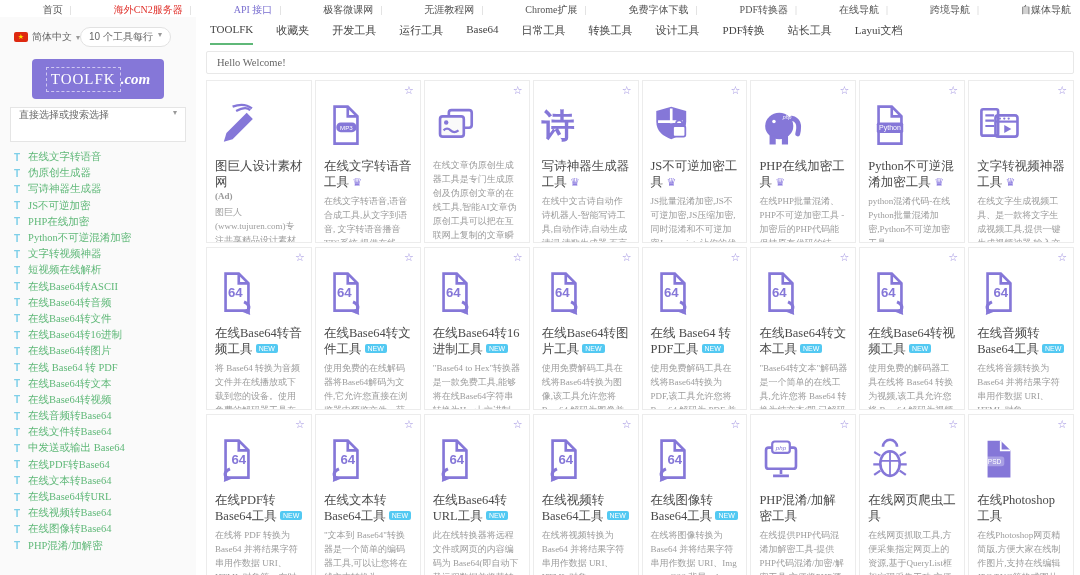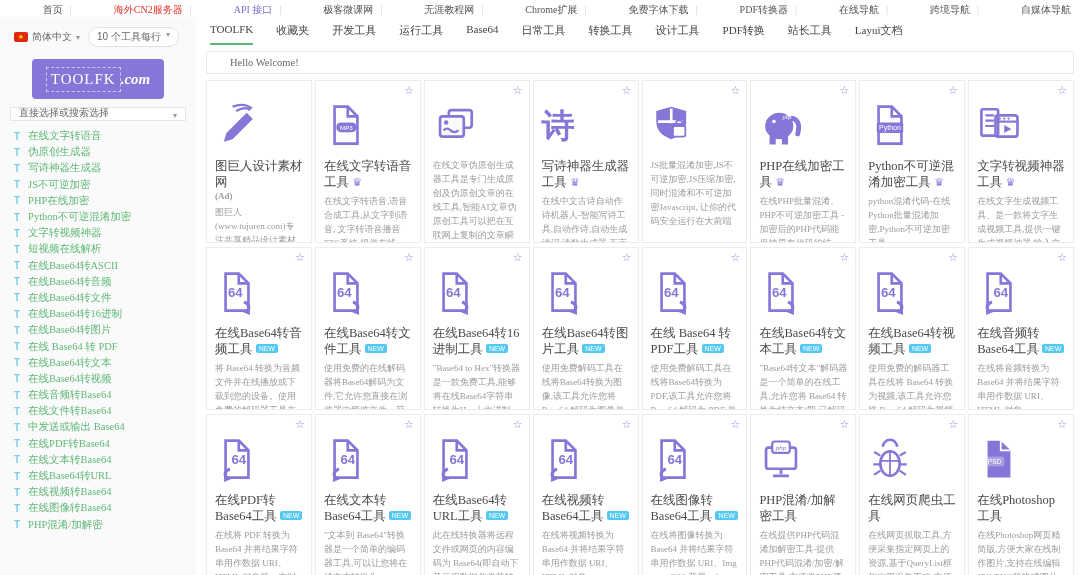--- a/index.html
+++ b/index.html
@@ -10,53 +10,53 @@
     overflow:hidden; font-size:10px; color:#555; }
   .topbar a { text-decoration:none; color:#555; padding:0 7px; cursor:pointer;margin-left:35px; }
   .topbar a.red { color:#e0312b;text-align:right; }
   .topbar a.purple { color:#7a6fd0; }
   .topbar .sep { color:#ccc; }
   
   .layout { display:flex; height:558px; }
   .sidebar { width:196px; flex-shrink:0; background:#fafafa; height:100%; overflow:hidden; }
   .main { flex:1; padding:2px 6px 0 10px; overflow:hidden; }
   
-  .side-controls { display:flex; align-items:center; gap:8px; margin:10px 0 0 14px;
+  .side-controls { display:flex; align-items:center; gap:0; margin:10px 0 0 14px;
     font-size:10px; color:#666; font-family:"Liberation Sans",sans-serif; }
   .lang { display:flex; align-items:center; gap:4px; cursor:pointer; }
   .flag { width:14px; height:10px; background:#de2910; border-radius:2px; color:#ffde00;
     font-size:7px; line-height:10px; text-align:center; display:inline-block; }
   .caret { color:#999; font-size:8px; }
   .perrow { border:1px solid #e2e2e2; background:#fff; border-radius:10px;
     padding:2px 8px; display:flex; gap:5px; cursor:pointer; }
   .logo { width:132px; height:40px; margin:12px auto 0; background:#8577d8; border-radius:4px;
     display:flex; align-items:center; justify-content:center; cursor:pointer; }
   .logo-main { color:#fff; font-size:15px; letter-spacing:1px; border:1px dashed #cfc7f1;
     padding:3px 4px; font-family:"Liberation Serif",serif; }
   .logo-suffix { color:#fff; font-size:15px; font-weight:bold; font-style:italic; }
   .site-title { text-align:center; margin-top:8px; font-size:11.5px; color:#777; }
   .site-title b { color:#6f5fd0; }
   .ad-line { text-align:center; margin-top:3px; font-size:10.5px; color:#f25b2b; }
   .ad-line .smiley { color:#f7a34c; }
-  .tool-select { margin:8px 10px 0; height:14px; background:#fff; border:1px solid #e5e5e5;
-    display:flex; align-items:flex-end; justify-content:space-between; padding:0 8px;
+  .tool-select { margin:8px 10px 0; height:35px; background:#fff; border:1px solid #e5e5e5;
+    display:flex; align-items:flex-start; justify-content:space-between; padding:0 8px;
     font-size:10px; color:#666; cursor:pointer; font-family:"Liberation Sans",sans-serif; }
   .side-list { margin:7px 0 0 14px; list-style:none; }
   .side-list li { display:flex; align-items:center; gap:8px; height:16.2px;
     font-size:10.5px; cursor:pointer; }
   .t-icon { color:#7ecfe8; font-weight:bold; font-size:10px;
     font-family:"Liberation Sans",sans-serif; }
   .side-list .lbl { color:#5FB878; }
   
   .tabs { display:flex; gap:23px; padding:4px 2px 0 4px; font-size:11px; color:#444; }
   .tab { padding-bottom:5px; cursor:pointer; border-bottom:2px solid transparent; }
   .tab.active { border-bottom:2px solid #5FB878; }
   
   .welcome { margin-top:6px; border:1px solid #e8e8e8; border-radius:2px;
-    padding:5px 23px; font-size:10.5px; color:#666; }
+    padding:5px 10px; font-size:10.5px; color:#666; }
   
   .grid { margin-top:6px; display:grid; grid-template-columns:repeat(8,1fr);
     grid-auto-rows:163px; gap:4px 3px; }
   .card { position:relative; background:#fff; border:1px solid #ececec;
     padding:5px 8px 6px; overflow:hidden; cursor:pointer; }
   .star { position:absolute; top:3px; right:6px; color:#9e90e0; font-size:11px;
     font-family:"DejaVu Sans",sans-serif; }
   .card-icon { height:56px; margin-top:12px; display:flex; align-items:center; color:#8577d8; }
   .poem-glyph { font-size:33px; color:#8577d8; font-weight:bold; }
   .card-title { margin-top:5px; font-size:12.5px; line-height:1.25; color:#4a4a4a; }
@@ -265,20 +265,21 @@
         <div class="card">
           <span class="star">☆</span>
           <div class="card-icon">
             <svg viewBox="0 0 50 52" width="44" height="46" xmlns="http://www.w3.org/2000/svg">
               <path d="M23 4 l17 5 v12 c0 11 -8 17 -17 20 c-9 -3 -17 -9 -17 -20 v-12 z" fill="#8577d8"></path>
               <path d="M23 6 v17 M8 21 h28" stroke="#fff" stroke-width="3"></path>
               <rect x="25" y="26" width="14" height="12" rx="2" fill="#fff" stroke="#8577d8" stroke-width="2"></rect>
               <path d="M28.5 26 v-3 a3.5 3.5 0 0 1 7 0 v3" fill="none" stroke="#8577d8" stroke-width="2"></path>
             </svg>
           </div>
+          <div class="card-title">JS不可逆加密工具<span class="vip"> ♛</span></div>
           <div class="card-desc">JS批量混淆加密,JS不可逆加密,JS压缩加密,同时混淆和不可逆加密Javascript, 让你的代码安全运行在大前端</div>
         </div>
         <div class="card">
           <span class="star">☆</span>
           <div class="card-icon">
             <svg viewBox="0 0 50 52" width="44" height="46" xmlns="http://www.w3.org/2000/svg">
               <ellipse cx="23" cy="26" rx="16" ry="15" fill="#8577d8"></ellipse>
               <rect x="12" y="37" width="7" height="10" fill="#8577d8"></rect>
               <rect x="26" y="37" width="7" height="10" fill="#8577d8"></rect>
               <path d="M37 17 q11 2 7 18" stroke="#8577d8" stroke-width="5.5" fill="none" stroke-linecap="round"></path>

